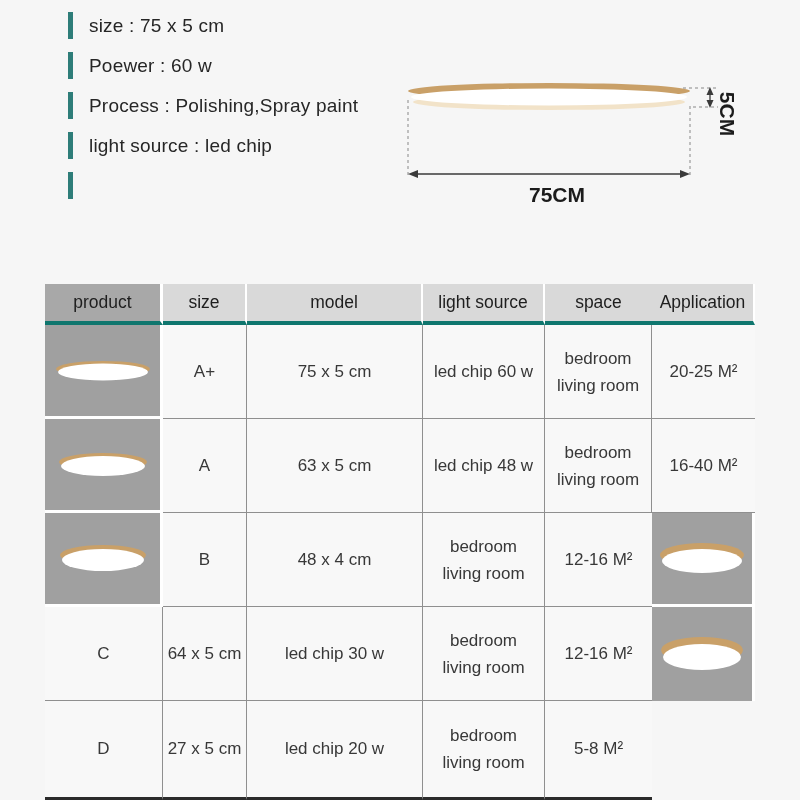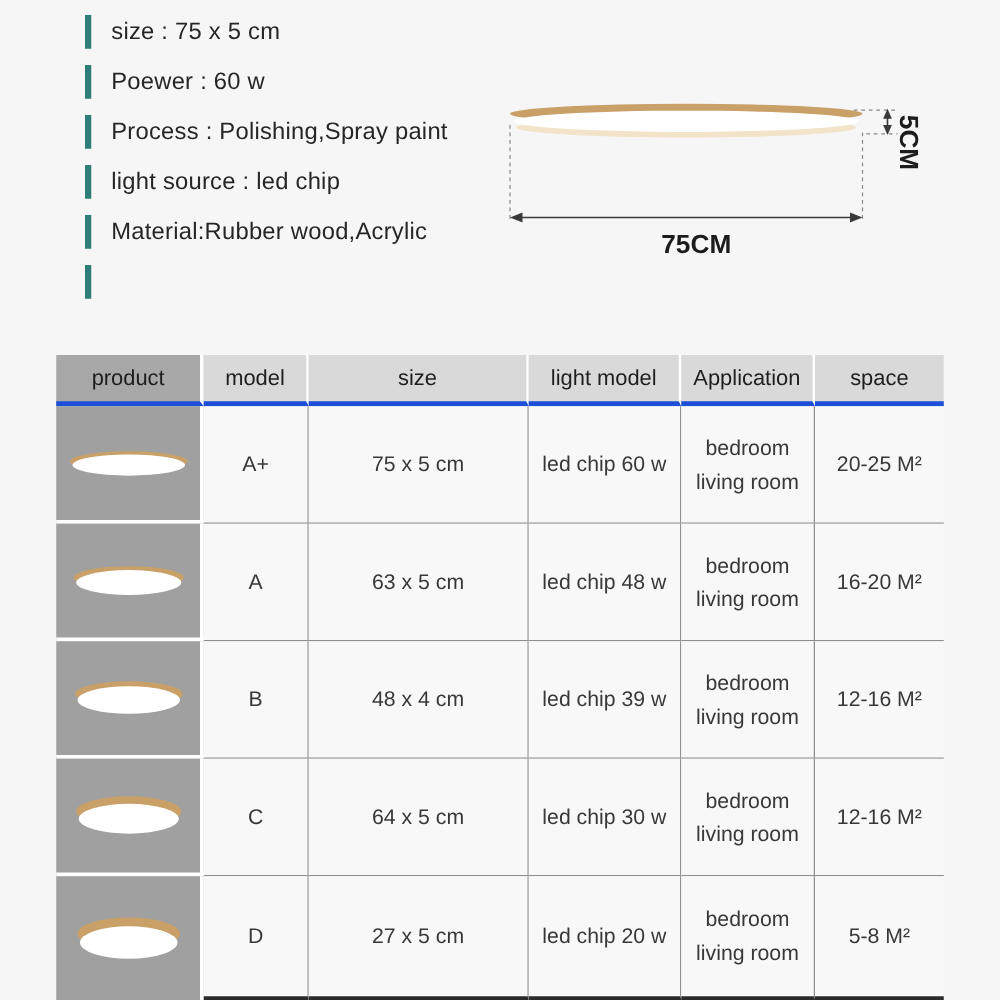--- a/index.html
+++ b/index.html
@@ -27,21 +27,21 @@
   .spec-table {
     position: absolute; left: 45px; top: 284px; width: 710px; height: 516px;
     display: grid;
     grid-template-columns: 118px 84px 176px 122px 107px 103px;
     grid-template-rows: 41px 94px 94px 94px 94px 1fr;
     font-size: 17px;
   }
   .th {
     background: #d9d9d9; color: #1e1e1e;
     display: flex; align-items: center; justify-content: center;
-    border-right: 2px solid #ffffff; border-bottom: 4px solid #1d4ed8;
+    border-right: 2px solid #ffffff; border-bottom: 4px solid #0f766e;
     font-size: 17.5px;
   }
   .th-product { background: #a8a8a8; border-right: 3px solid #ffffff; }
   .th-last { border-right: none; }
   .prod {
     background: #a0a0a0;
     border-right: 3px solid #ffffff; border-bottom: 3px solid #ffffff;
     display: flex; align-items: center; justify-content: center;
   }
   .prod-last { border-bottom: none; }
@@ -72,24 +72,20 @@
     <div class="spec-item">
       <span class="spec-bar"></span>
       <span class="spec-text">Process : Polishing,Spray paint</span>
     </div>
     <div class="spec-item">
       <span class="spec-bar"></span>
       <span class="spec-text">light source : led chip</span>
     </div>
     <div class="spec-item">
       <span class="spec-bar"></span>
-      <span class="spec-text">Material:Rubber wood,Acrylic</span>
-    </div>
-    <div class="spec-item">
-      <span class="spec-bar"></span>
     </div>
   </div>
 
   <div class="diagram">
     <svg width="375" height="170" viewBox="0 0 375 170">
 
       <ellipse cx="156" cy="35" rx="141" ry="8" fill="#c9a068"></ellipse>
       <ellipse cx="156" cy="46" rx="136" ry="8" fill="#f2e3c9"></ellipse>
       <ellipse cx="156" cy="41" rx="138" ry="8.5" fill="#ffffff"></ellipse>
 
@@ -107,25 +103,25 @@
       <polygon points="317,52 313.5,44 320.5,44" fill="#3a3a3a"></polygon>
 
       <text x="164" y="146" text-anchor="middle" font-size="21" font-weight="bold" fill="#1c1c1c">75CM</text>
       <text x="334" y="65" text-anchor="middle" font-size="21" font-weight="bold" fill="#1c1c1c" transform="rotate(90 334 58)">5CM</text>
     </svg>
   </div>
 
   <div class="spec-table">
 
     <div class="th th-product">product</div>
+    <div class="th">size</div>
     <div class="th">model</div>
-    <div class="th">size</div>
-    <div class="th">light model</div>
+    <div class="th">light source</div>
+    <div class="th th-last">space</div>
     <div class="th">Application</div>
-    <div class="th th-last">space</div>
 
     <div class="prod">
       <svg width="96" height="22" viewBox="0 0 96 22">
         <ellipse cx="48" cy="9" rx="47" ry="8" fill="#c9a068"></ellipse>
         <ellipse cx="48" cy="12" rx="45" ry="8.5" fill="#ffffff"></ellipse>
       </svg>
     </div>
     <div class="td">A+</div>
     <div class="td">75 x 5 cm</div>
     <div class="td">led chip 60 w</div>
@@ -141,31 +137,30 @@
         <ellipse cx="45" cy="14" rx="42" ry="10" fill="#ffffff"></ellipse>
       </svg>
     </div>
     <div class="td">A</div>
     <div class="td">63 x 5 cm</div>
     <div class="td">led chip 48 w</div>
     <div class="td">
       <div class="app-line">bedroom</div>
       <div class="app-line">living room</div>
     </div>
-    <div class="td td-colend">16-20 M²</div>
+    <div class="td td-colend">16-40 M²</div>
 
     <div class="prod">
       <svg width="88" height="29" viewBox="0 0 88 29">
         <ellipse cx="44" cy="11" rx="43" ry="10" fill="#c9a068"></ellipse>
         <ellipse cx="44" cy="16" rx="41" ry="11" fill="#ffffff"></ellipse>
       </svg>
     </div>
     <div class="td">B</div>
     <div class="td">48 x 4 cm</div>
-    <div class="td">led chip 39 w</div>
     <div class="td">
       <div class="app-line">bedroom</div>
       <div class="app-line">living room</div>
     </div>
     <div class="td td-colend">12-16 M²</div>
 
     <div class="prod">
       <svg width="86" height="33" viewBox="0 0 86 33">
         <ellipse cx="43" cy="13" rx="42" ry="12" fill="#c9a068"></ellipse>
         <ellipse cx="43" cy="19" rx="40" ry="12" fill="#ffffff"></ellipse>

